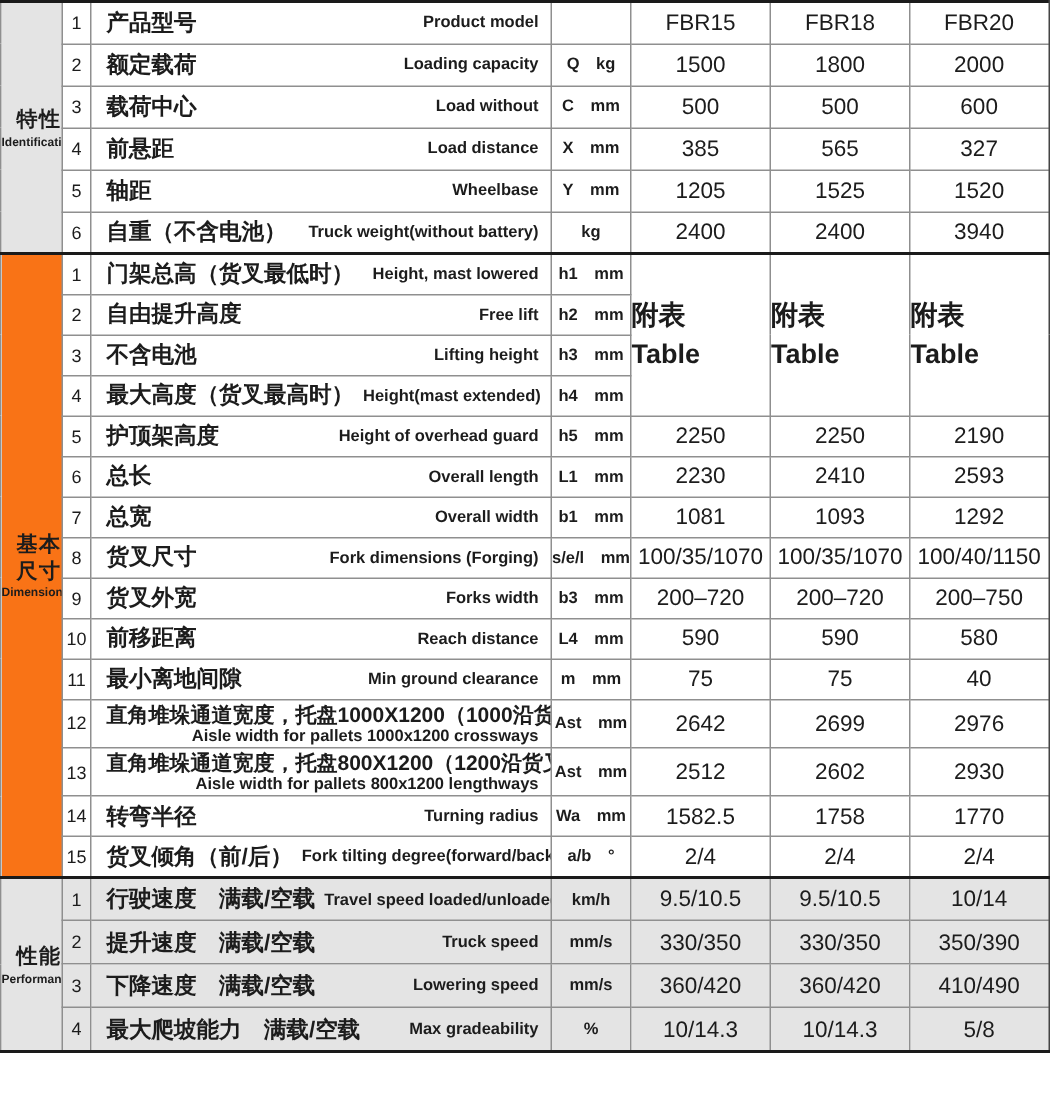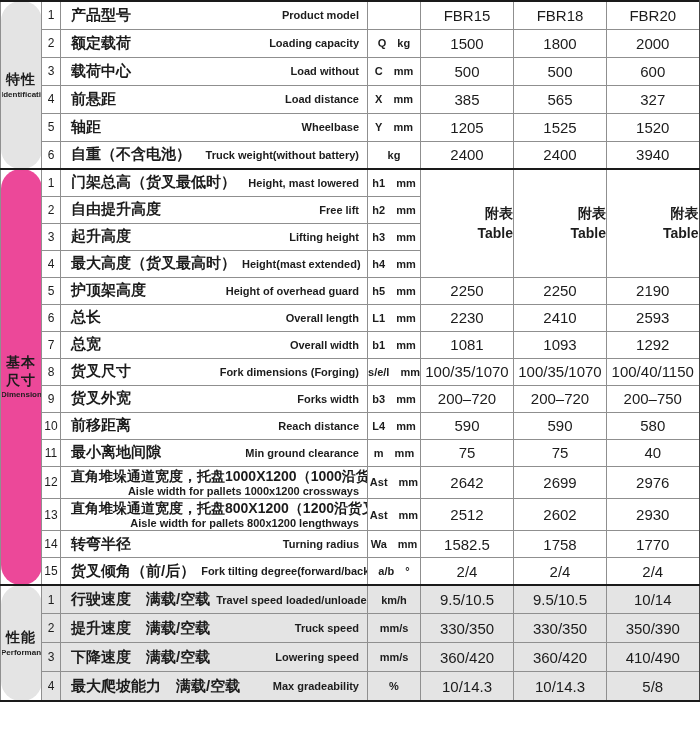--- a/index.html
+++ b/index.html
@@ -11,37 +11,37 @@
     border-top:2px solid #1a1a1a;border-bottom:2px solid #1a1a1a;
     border-left:1px solid #888;border-right:2px solid #444;
   }
   td{border:1px solid #8f8f8f;padding:0;overflow:hidden;vertical-align:middle;}
   tbody.heavy{border-top:2px solid #1a1a1a;}
   tbody tr{height:28px;}
   tbody.dim tr{height:27px;}
   tr.tall{height:45px;}
   tbody.perf tr{height:29px;}
   tbody.perf td{background:#e4e4e4;}
-  .cat{background:#e4e4e4;text-align:center;border-radius:20px;}
-  .cat.plain{background:#ec4899;}
+  .cat{background:#e4e4e4;text-align:right;}
+  .cat.plain{background:#f97316;}
   .cat-zh{font-size:14px;font-weight:700;line-height:1.25;letter-spacing:1px;}
   .cat-en{font-size:8px;font-weight:700;margin-top:1px;}
   .num{font-size:12px;text-align:center;}
   .label{padding:0 8px 0 10px;}
   .lrow{display:flex;justify-content:space-between;align-items:center;column-gap:6px;}
   .zh{font-size:15px;font-weight:600;white-space:nowrap;}
   .en{font-size:11px;font-weight:600;white-space:nowrap;}
   .stack .lrow{display:block;}
   .stack .zh{display:block;font-size:14px;line-height:1.3;}
   .stack .en{display:block;font-size:11px;text-align:right;line-height:1.2;}
   .su{padding:0 3px;}
   .surow{display:flex;justify-content:center;align-items:center;column-gap:11px;font-size:11px;font-weight:600;}
   .sym:empty{display:none;}
   .val{text-align:center;font-size:15px;}
-  .note div{text-align:right;font-size:14px;font-weight:600;line-height:1.45;}
+  .note div{text-align:left;font-size:18px;font-weight:600;line-height:1.45;}
 </style>
 </head>
 <body>
 
 <div class="wrap">
 <table>
 <colgroup>
   <col style="width:41px">
         <col style="width:19px">
         <col style="width:307px">
@@ -210,21 +210,21 @@
             <div class="surow">
       <span class="sym">h2</span>
       <span class="unit">mm</span>
             </div>
           </td>
   </tr>
   <tr>
     <td class="num">3</td>
     <td class="label">
             <div class="lrow">
-      <span class="zh">起升高度</span>
+      <span class="zh">不含电池</span>
       <span class="en">Lifting height</span>
             </div>
           </td>
     <td class="su">
             <div class="surow">
       <span class="sym">h3</span>
       <span class="unit">mm</span>
             </div>
           </td>
   </tr>

